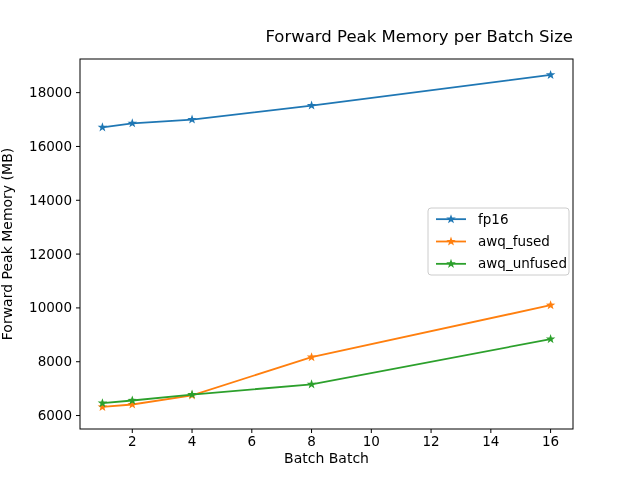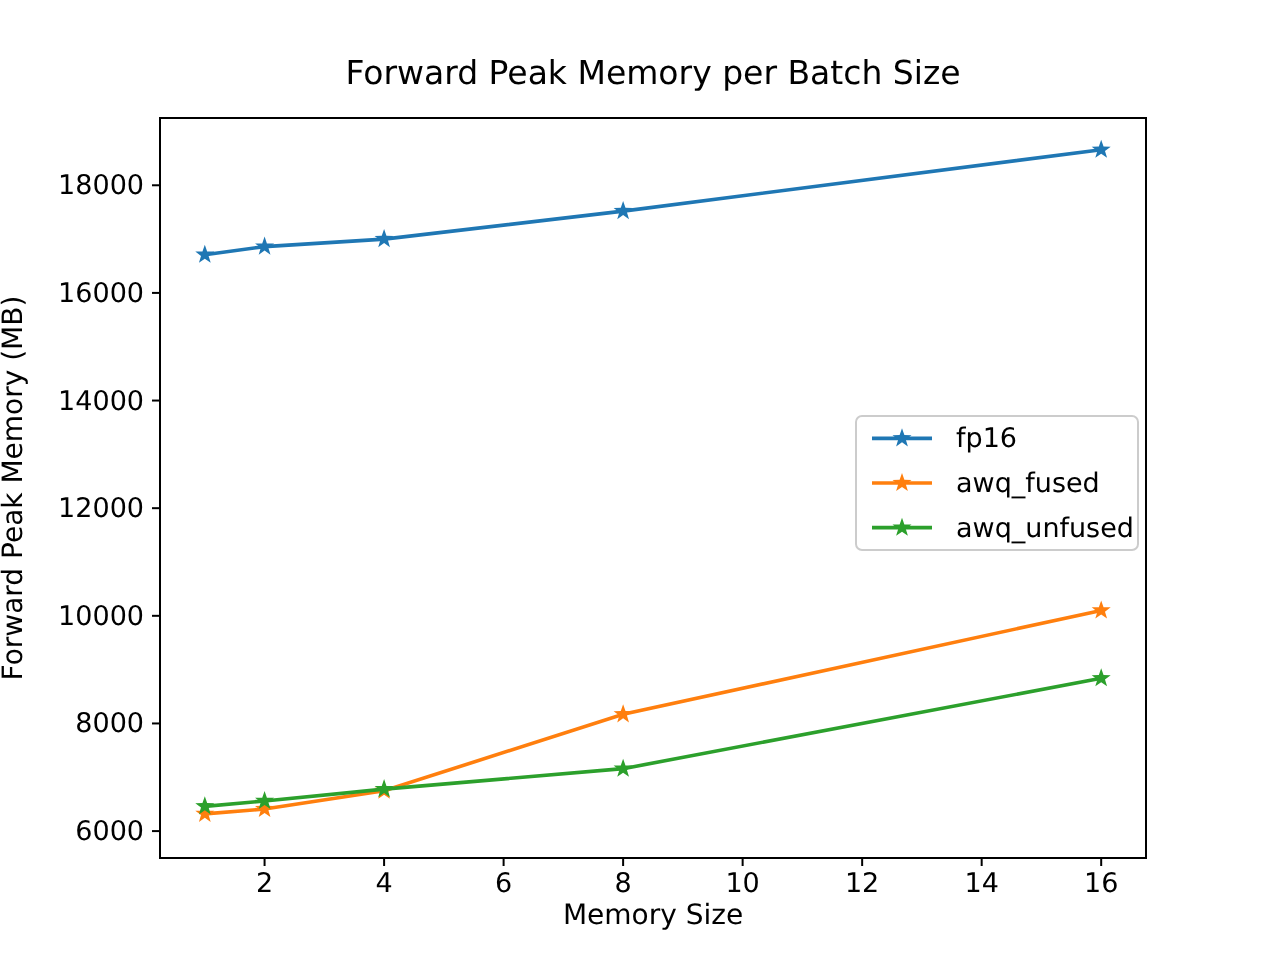--- a/index.html
+++ b/index.html
@@ -13,21 +13,21 @@
     width: 640px;
     height: 480px;
     background: #ffffff;
     overflow: hidden;
   }
   #chart-title {
     position: absolute;
     left: 80px;
     top: 27px;
     width: 493px;
-    text-align: center;
+    text-align: right;
     font-size: 16.5px;
     color: #000000;
     white-space: nowrap;
   }
   #x-axis-label {
     position: absolute;
     left: 80px;
     top: 450px;
     width: 493px;
     text-align: center;
@@ -51,21 +51,21 @@
   }
 </style>
 </head>
 <body>
 
 <div id="figure">
   <div id="chart-title">Forward Peak Memory per Batch Size</div>
 
   <div id="y-axis-label">Forward Peak Memory (MB)</div>
 
-  <div id="x-axis-label">Memory Size</div>
+  <div id="x-axis-label">Batch Batch</div>
 
   <svg id="plot-svg" width="640" height="480" viewBox="0 0 640 480">
       <rect x="80" y="59" width="493" height="370" fill="none" stroke="#000000" stroke-width="1"></rect>
       <line x1="132.28787878787878" y1="429" x2="132.28787878787878" y2="433" stroke="#000000" stroke-width="1"></line>
       <text x="132.28787878787878" y="446" text-anchor="middle" font-size="13.5px">2</text>
       <line x1="192.04545454545456" y1="429" x2="192.04545454545456" y2="433" stroke="#000000" stroke-width="1"></line>
       <text x="192.04545454545456" y="446" text-anchor="middle" font-size="13.5px">4</text>
       <line x1="251.8030303030303" y1="429" x2="251.8030303030303" y2="433" stroke="#000000" stroke-width="1"></line>
       <text x="251.8030303030303" y="446" text-anchor="middle" font-size="13.5px">6</text>
       <line x1="311.56060606060606" y1="429" x2="311.56060606060606" y2="433" stroke="#000000" stroke-width="1"></line>

